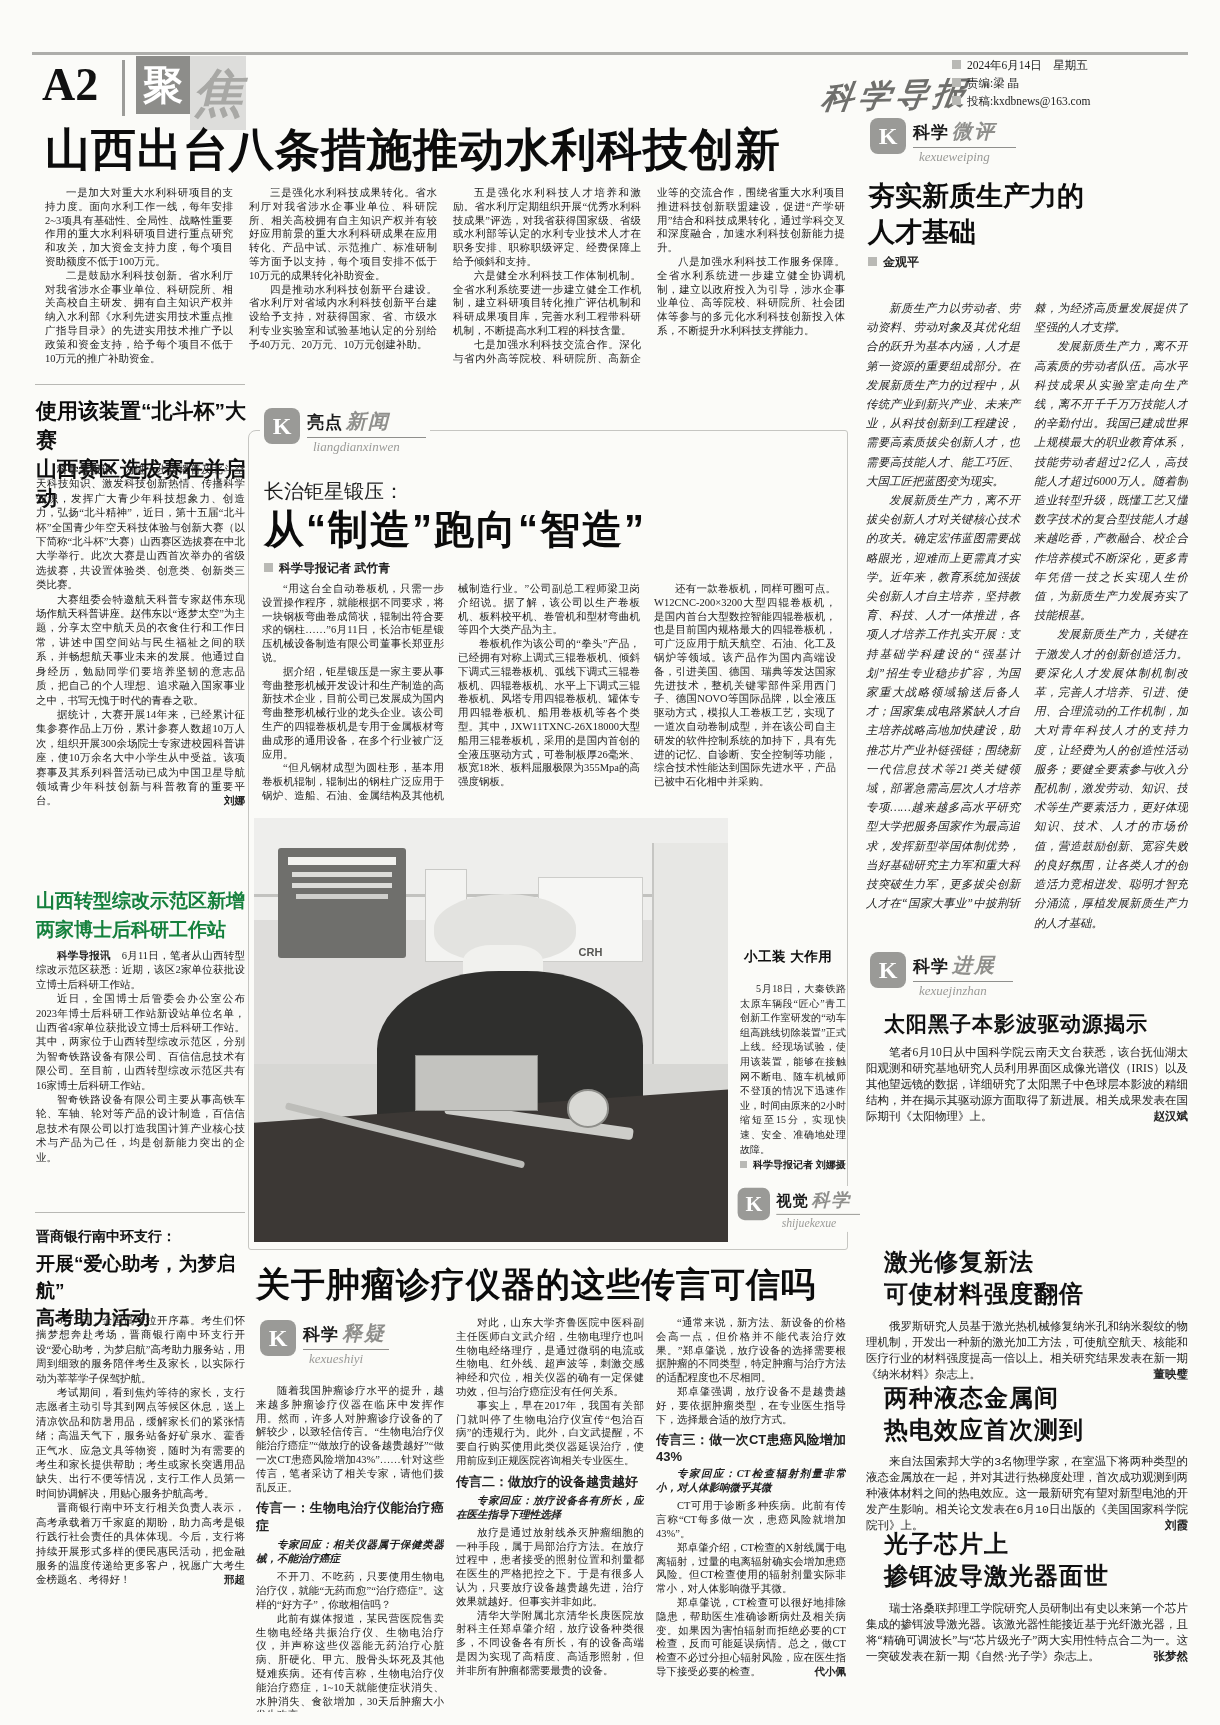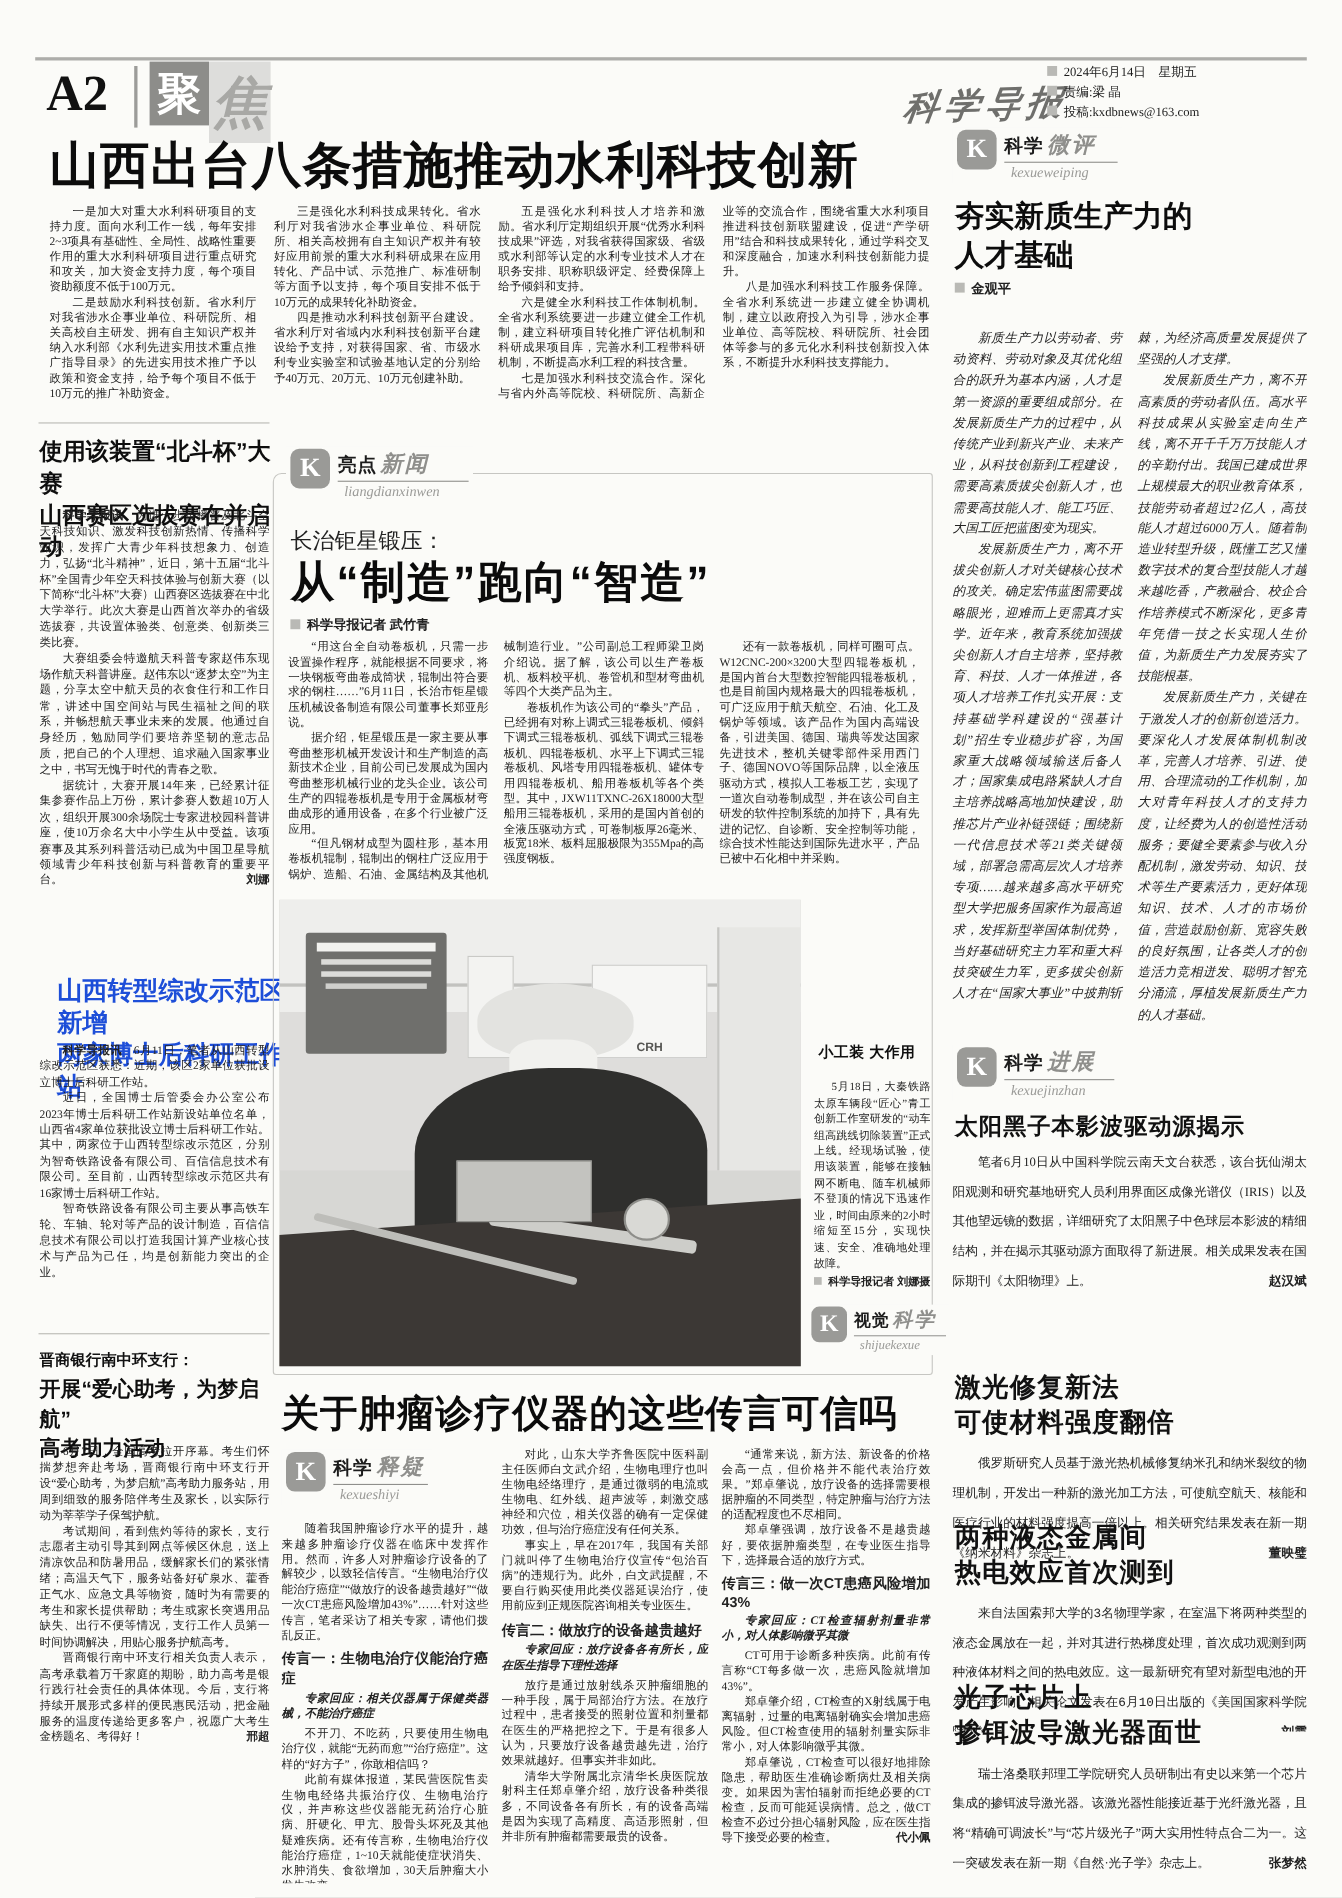--- a/index.html
+++ b/index.html
@@ -28,22 +28,22 @@
   .klogo .tt { display:flex; flex-direction:column; }
   .klogo .row1 { display:flex; align-items:baseline; gap:3px; }
   .klogo .pre { font:700 17px "Liberation Sans",sans-serif; color:#1c1c1c; letter-spacing:1px; }
   .klogo .suf { font:italic 700 20px "Liberation Serif",serif; color:#8f8f8c; letter-spacing:2px; }
   .klogo .pin { border-top:1.5px solid #8f8f8c; margin-top:2px; padding:1px 26px 0 6px;
                 font:italic 13px "Liberation Serif",serif; color:#9a9a97; }
   .sq { display:inline-block; width:9px; height:9px; background:#b9b9b5; margin-right:6px; }
   .byrow { font:700 12px "Liberation Sans",sans-serif; color:#222; }
   .subhead { font:700 13px "Liberation Sans",sans-serif; text-indent:0 !important; margin:5px 0 3px 0; }
   .resp { font-style:italic; font-weight:bold; font-size:10.5px; line-height:14px; margin-bottom:4px; }
-  .railhead { font:600 24px "Liberation Serif",serif; line-height:32px; color:#111; letter-spacing:1px; }
-  .railtext { font-size:11.5px; line-height:27px; text-align:justify; color:#222; overflow:hidden; }
+  .railhead { font:600 24px "Liberation Serif",serif; line-height:32px; color:#111; letter-spacing:1px;margin-left:16px; }
+  .railtext { font-size:11.5px; line-height:16px; text-align:justify; color:#222; overflow:hidden; }
   .railtext p { text-indent:2em; }
 </style>
 </head>
 <body>
 
 <div id="page">
 
   <div class="abs rule" style="left:32px;top:52px;width:1156px;height:3px;background:#adadaa"></div>
 
   <div class="abs" style="left:42px;top:58px;font:700 46px 'Liberation Serif',serif;color:#111;">A2</div>
@@ -82,21 +82,21 @@
   <div class="abs hei" style="left:36px;top:396px;width:210px;font-size:21px;line-height:29px;color:#0e0e0e;">
     <div>使用该装置“北斗杯”大赛</div>
     <div>山西赛区选拔赛在并启动</div>
   </div>
   <div class="abs bodytext" style="left:36px;top:462px;width:209px;height:394px;font-size:10.5px;line-height:14.4px;">
     <p><b class="xun">科学导报讯</b>　<span>为进一步传播普及北斗空天科技知识、激发科技创新热情、传播科学知识，发挥广大青少年科技想象力、创造力，弘扬“北斗精神”，近日，第十五届“北斗杯”全国青少年空天科技体验与创新大赛（以下简称“北斗杯”大赛）山西赛区选拔赛在中北大学举行。此次大赛是山西首次举办的省级选拔赛，共设置体验类、创意类、创新类三类比赛。</span></p>
     <p>大赛组委会特邀航天科普专家赵伟东现场作航天科普讲座。赵伟东以“逐梦太空”为主题，分享太空中航天员的衣食住行和工作日常，讲述中国空间站与民生福祉之间的联系，并畅想航天事业未来的发展。他通过自身经历，勉励同学们要培养坚韧的意志品质，把自己的个人理想、追求融入国家事业之中，书写无愧于时代的青春之歌。</p>
     <p><span>据统计，大赛开展14年来，已经累计征集参赛作品上万份，累计参赛人数超10万人次，组织开展300余场院士专家进校园科普讲座，使10万余名大中小学生从中受益。该项赛事及其系列科普活动已成为中国卫星导航领域青少年科技创新与科普教育的重要平台。</span><span class="endname">刘娜</span></p>
   </div>
 
-  <div class="abs hei" style="left:36px;top:886px;width:210px;font-size:23px;line-height:29px;color:#1d4ed8;margin-left:16px;">
+  <div class="abs hei" style="left:36px;top:886px;width:210px;font-size:19px;line-height:29px;color:#15803d;">
     <div>山西转型综改示范区新增</div>
     <div>两家博士后科研工作站</div>
   </div>
   <div class="abs bodytext" style="left:36px;top:948px;width:209px;height:250px;font-size:10.5px;line-height:14.4px;">
     <p><b class="xun">科学导报讯</b>　<span>6月11日，笔者从山西转型综改示范区获悉：近期，该区2家单位获批设立博士后科研工作站。</span></p>
     <p>近日，全国博士后管委会办公室公布2023年博士后科研工作站新设站单位名单，山西省4家单位获批设立博士后科研工作站。其中，两家位于山西转型综改示范区，分别为智奇铁路设备有限公司、百信信息技术有限公司。至目前，山西转型综改示范区共有16家博士后科研工作站。</p>
     <p>智奇铁路设备有限公司主要从事高铁车轮、车轴、轮对等产品的设计制造，百信信息技术有限公司以打造我国计算产业核心技术与产品为己任，均是创新能力突出的企业。</p>
   </div>
 
   <div class="abs rule" style="left:35px;top:1212px;width:210px;"></div>

